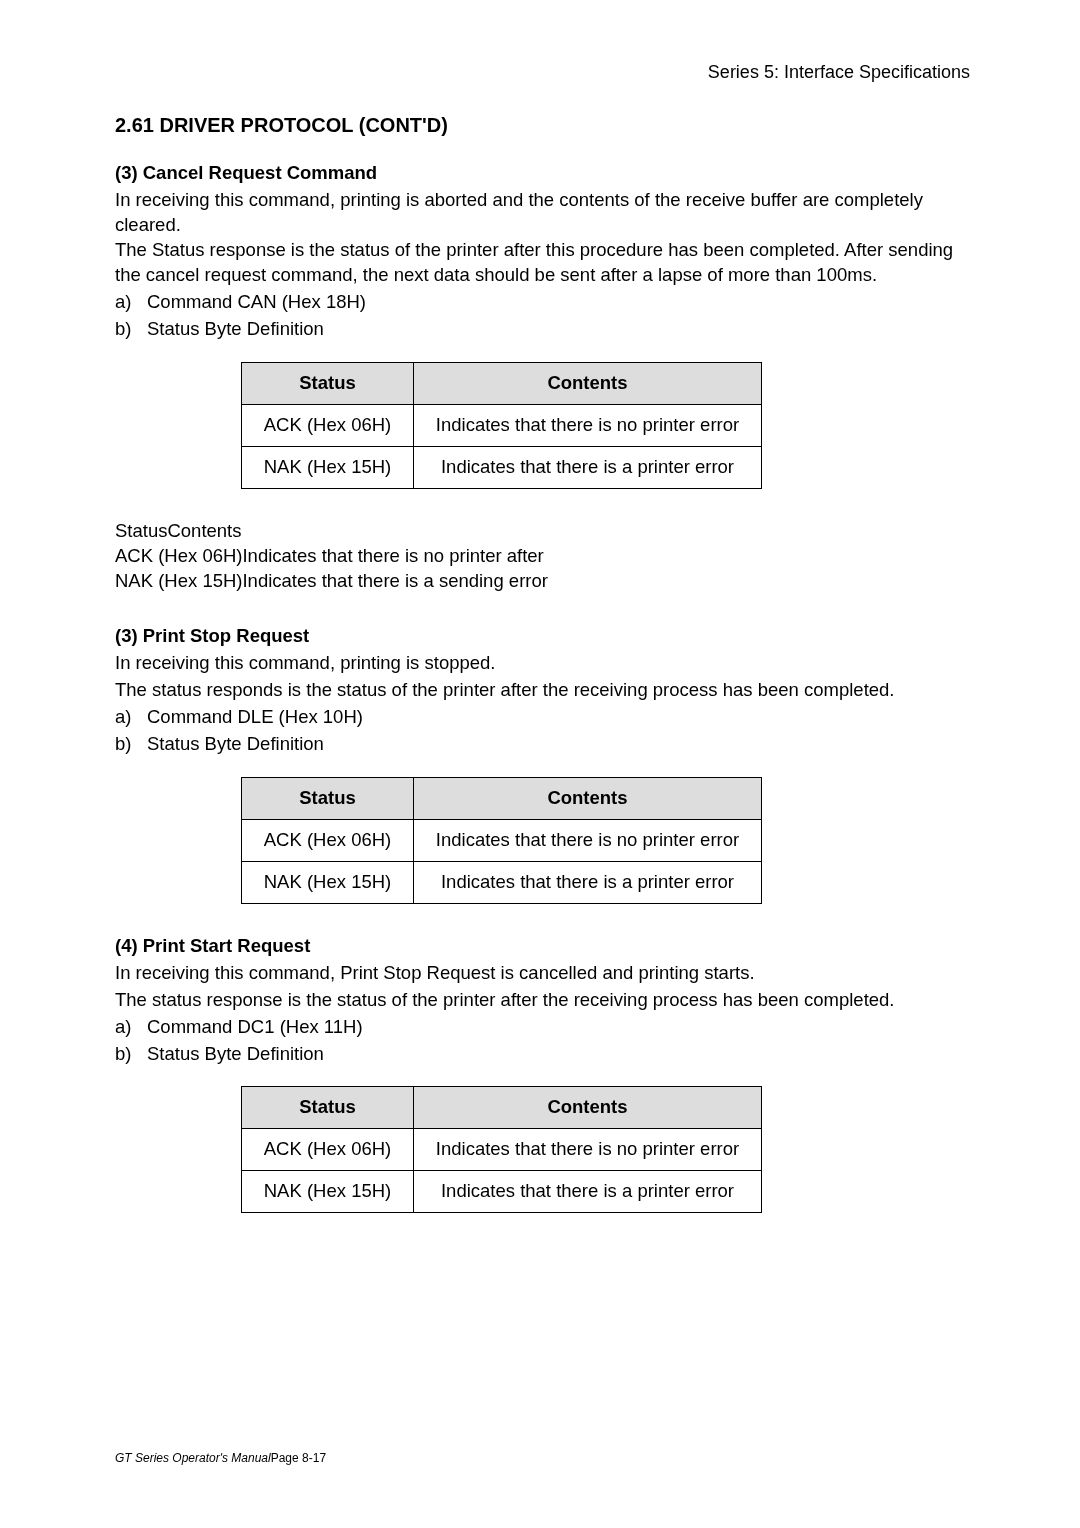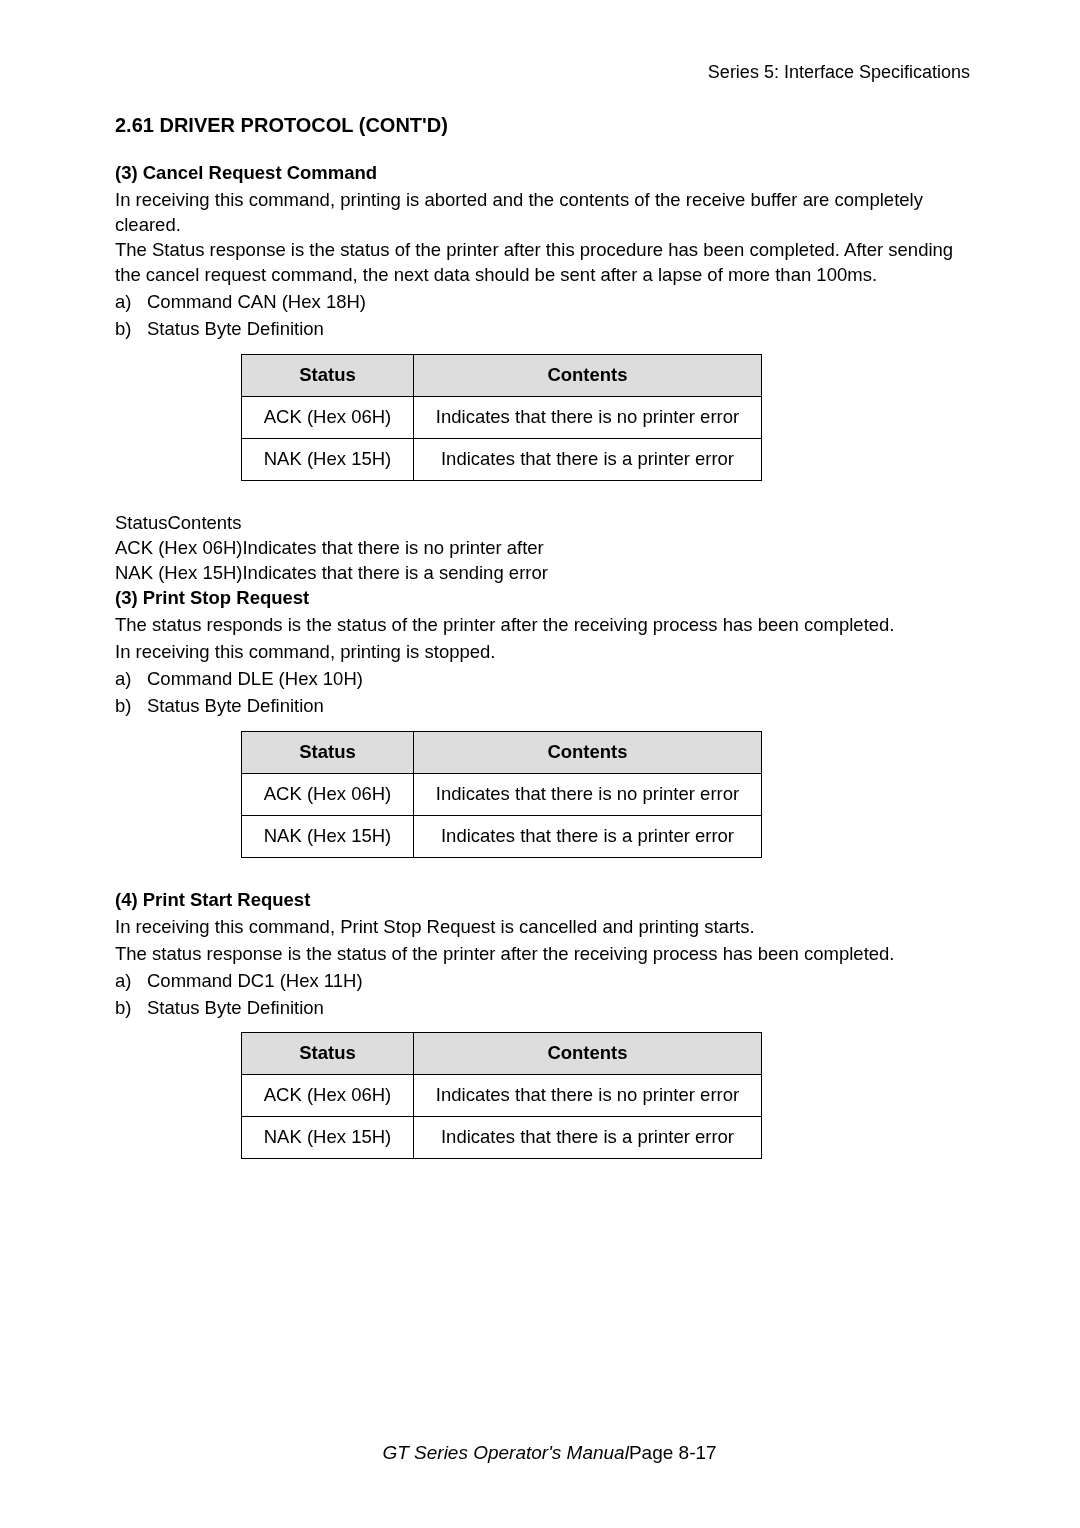--- a/index.html
+++ b/index.html
@@ -39,46 +39,47 @@
       display: flex;
       margin-bottom: 2px;
     }
     .list-marker {
       width: 32px;
       flex-shrink: 0;
     }
     .data-table {
       border-collapse: collapse;
       margin-left: 126px;
-      margin-top: 12px;
+      margin-top: 20px;
       margin-bottom: 24px;
     }
     .data-table th, .data-table td {
       border: 1px solid #000;
       padding: 8px 18px;
       text-align: center;
       font-size: 18.5px;
     }
     .data-table th {
       background: #ddd;
       font-weight: bold;
     }
     .data-table .col-status { width: 172px; }
     .data-table .col-contents { width: 348px; }
     .status-contents-block {
+      margin-bottom: 30px;
     }
     .block { margin-bottom: 30px; }
     .footer {
       position: absolute;
       bottom: 62px;
       left: 115px;
       right: 96px;
       display: flex;
-      justify-content: center;
-      font-size: 19px;
+      justify-content: flex-start;
+      font-size: 12px;
     }
     .footer-left {
       font-style: italic;
     }
   </style>
 </head>
 <body>
 
 <div class="page">
 
@@ -118,22 +119,22 @@
   </div>
 
   <div class="status-contents-block">
     <div>StatusContents</div>
     <div>ACK (Hex 06H)Indicates that there is no printer after</div>
     <div>NAK (Hex 15H)Indicates that there is a sending error</div>
   </div>
 
   <div class="block">
     <div class="sub-heading">(3) Print Stop Request</div>
+    <div class="para-tight">In receiving this command, printing is stopped.</div>
     <div class="para-tight">The status responds is the status of the printer after the receiving process has been completed.</div>
-    <div class="para-tight">In receiving this command, printing is stopped.</div>
     <div class="list-item">
       <span class="list-marker">a)</span>
       <span>Command DLE (Hex 10H)</span>
     </div>
     <div class="list-item">
       <span class="list-marker">b)</span>
       <span>Status Byte Definition</span>
     </div>
 
     <table class="data-table">

